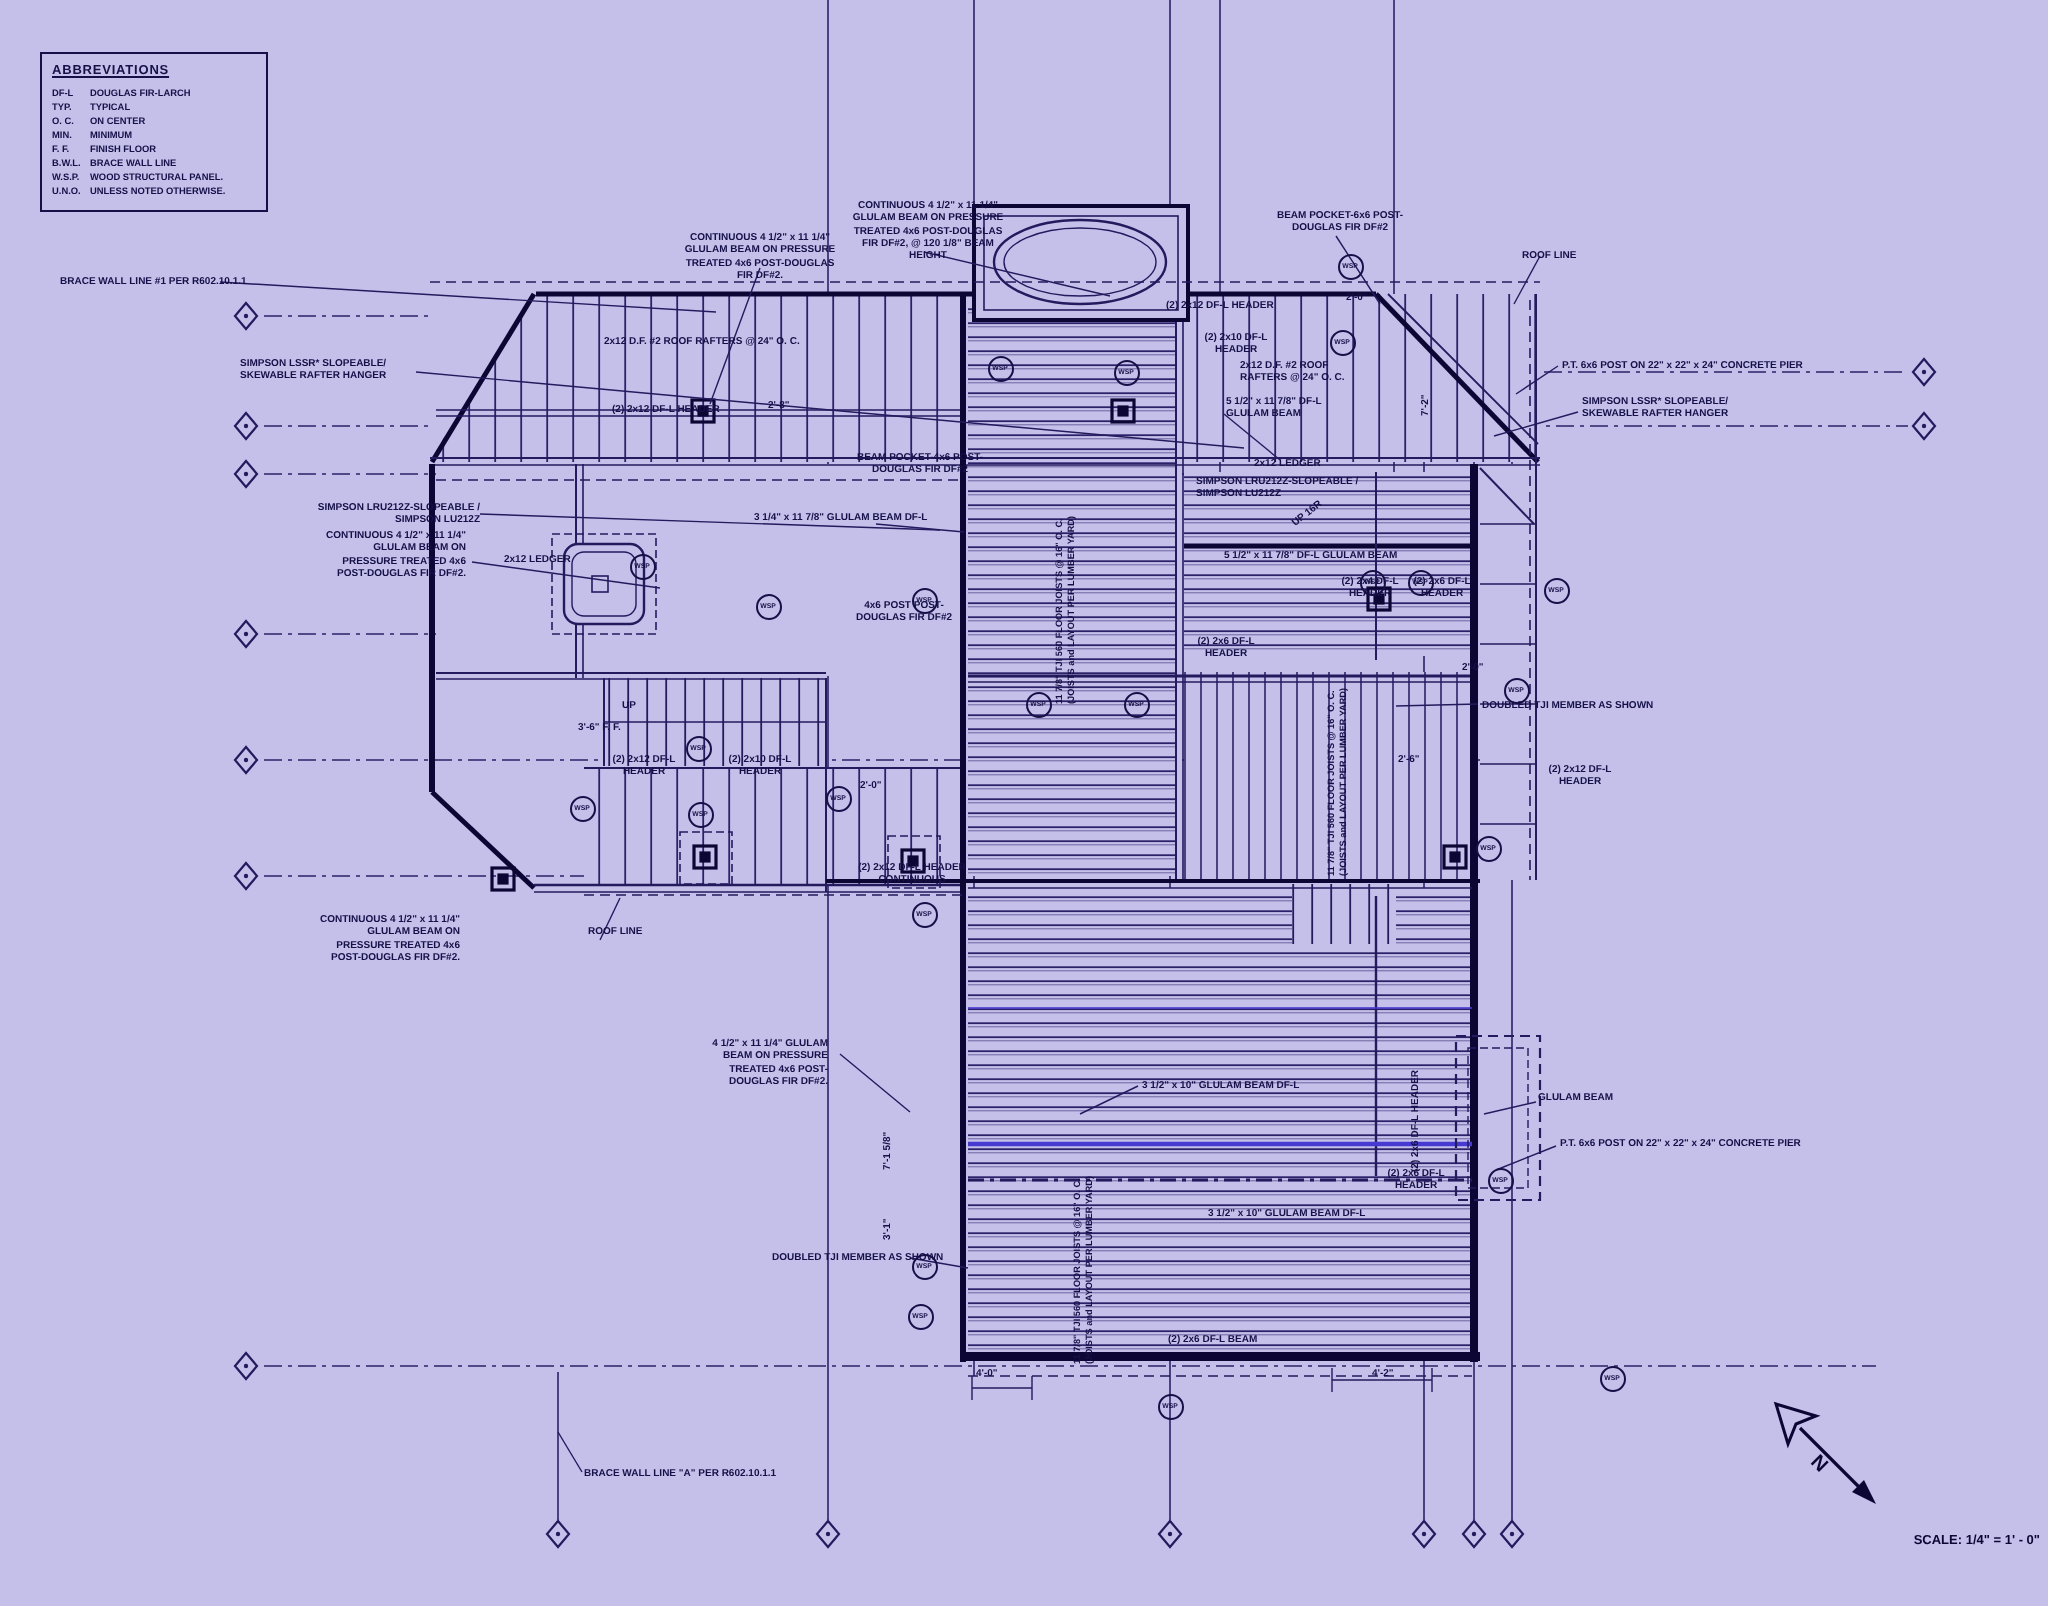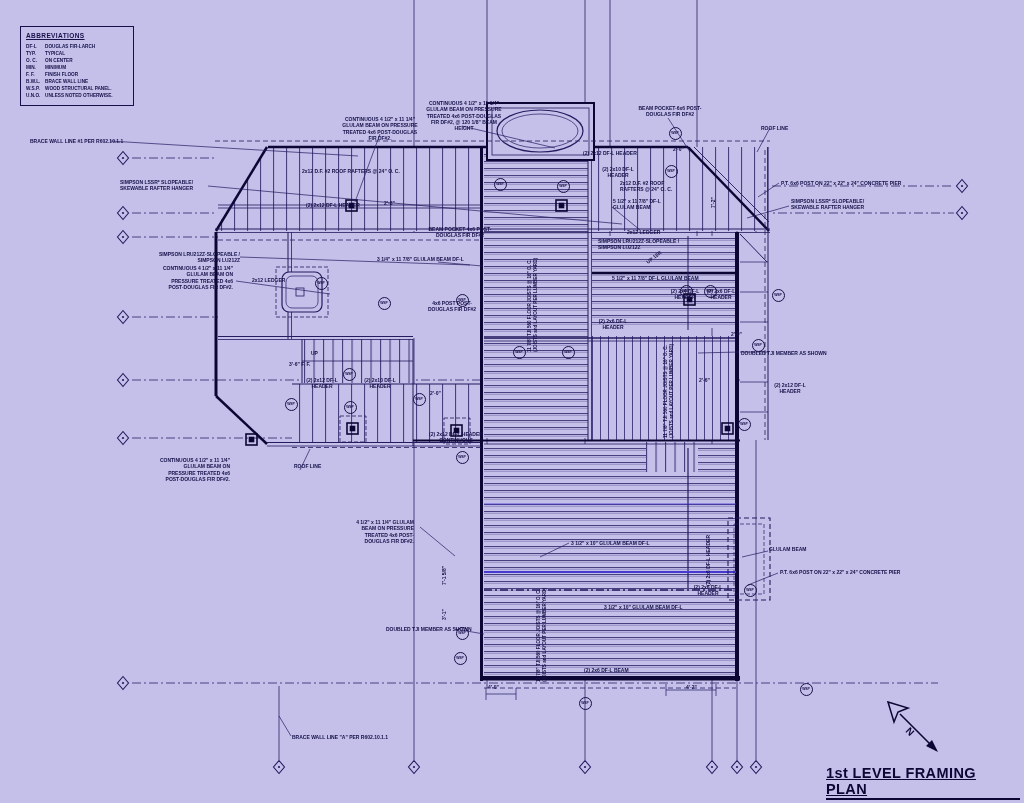--- a/index.html
+++ b/index.html
@@ -447,15 +447,14 @@
     <div class="marker" style="left: 455.5px; top: 626.5px;">WSP</div>
     <div class="marker" style="left: 453.5px; top: 651.5px;">WSP</div>
     <div class="marker" style="left: 578.5px; top: 696.5px;">WSP</div>
     <div class="marker" style="left: 679.5px; top: 284.5px;">WSP</div>
     <div class="marker" style="left: 703.5px; top: 284.5px;">WSP</div>
     <div class="marker" style="left: 799.5px; top: 682.5px;">WSP</div>
     <div class="marker" style="left: 743.5px; top: 583.5px;">WSP</div>
   </div>
 
 <div class="title-block">
-  <div class="sheet-title">1st LEVEL FRAMING PLAN</div>
   <div class="sheet-scale">SCALE: 1/4" = 1' - 0"</div>
 </div>
 
 </body></html>

